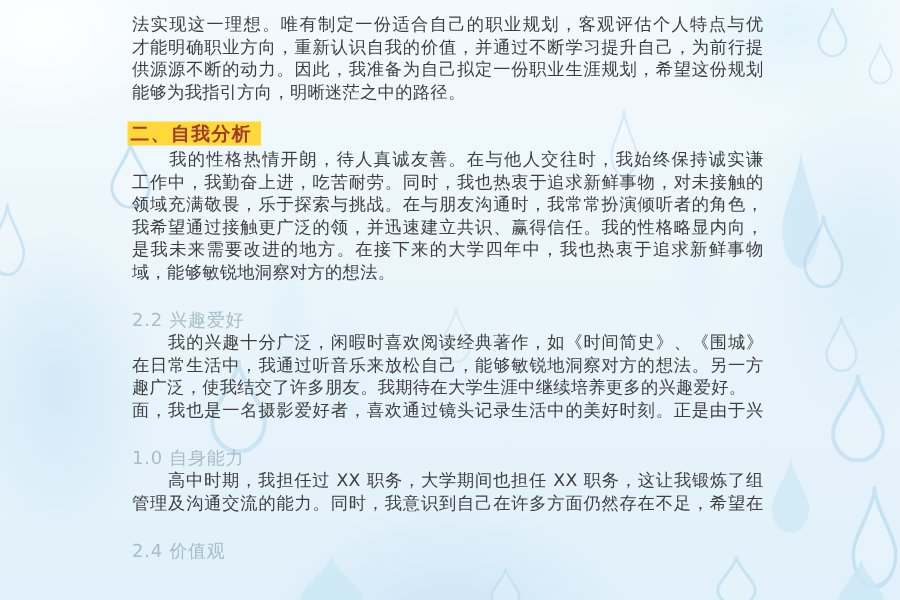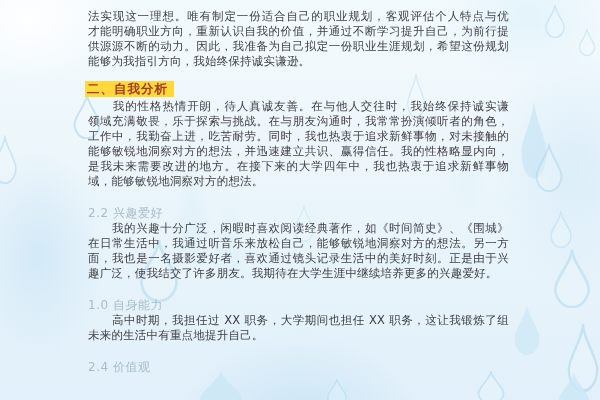--- a/index.html
+++ b/index.html
@@ -151,38 +151,38 @@
         <svg viewBox="0 0 24 34" preserveAspectRatio="none">
           <path d="M12 1 C12 8 2 17 2 23 a10 10.5 0 0 0 20 0 C22 17 12 8 12 1 Z" fill="#cde8f6" stroke="none" stroke-width="1.6"></path>
         </svg>
       </div>
     </div>
   <div class="text-col">
       <div class="para">
         <div class="line">法实现这一理想。唯有制定一份适合自己的职业规划，客观评估个人特点与优势，</div>
         <div class="line">才能明确职业方向，重新认识自我的价值，并通过不断学习提升自己，为前行提</div>
         <div class="line">供源源不断的动力。因此，我准备为自己拟定一份职业生涯规划，希望这份规划</div>
-        <div class="line end">能够为我指引方向，我始终保持诚实谦逊。</div>
+        <div class="line end">能够为我指引方向，明晰迷茫之中的路径。</div>
       </div>
       <div class="h-sec">二、自我分析</div>
       <div class="para">
         <div class="line">　　我的性格热情开朗，待人真诚友善。在与他人交往时，我始终保持诚实谦逊。</div>
+        <div class="line">工作中，我勤奋上进，吃苦耐劳。同时，我也热衷于追求新鲜事物，对未接触的</div>
         <div class="line">领域充满敬畏，乐于探索与挑战。在与朋友沟通时，我常常扮演倾听者的角色，</div>
-        <div class="line">工作中，我勤奋上进，吃苦耐劳。同时，我也热衷于追求新鲜事物，对未接触的</div>
-        <div class="line">能够敏锐地洞察对方的想法，并迅速建立共识、赢得信任。我的性格略显内向，</div>
+        <div class="line">我希望通过接触更广泛的领，并迅速建立共识、赢得信任。我的性格略显内向，</div>
         <div class="line">是我未来需要改进的地方。在接下来的大学四年中，我也热衷于追求新鲜事物</div>
         <div class="line end">域，能够敏锐地洞察对方的想法。</div>
       </div>
       <div class="h-sub">2.2 兴趣爱好</div>
       <div class="para">
         <div class="line">　　我的兴趣十分广泛，闲暇时喜欢阅读经典著作，如《时间简史》、《围城》等。</div>
         <div class="line">在日常生活中，我通过听音乐来放松自己，能够敏锐地洞察对方的想法。另一方</div>
+        <div class="line end">趣广泛，使我结交了许多朋友。我期待在大学生涯中继续培养更多的兴趣爱好。</div>
         <div class="line">面，我也是一名摄影爱好者，喜欢通过镜头记录生活中的美好时刻。正是由于兴</div>
-        <div class="line end">趣广泛，使我结交了许多朋友。我期待在大学生涯中继续培养更多的兴趣爱好。</div>
       </div>
       <div class="h-sub">1.0 自身能力</div>
       <div class="para">
         <div class="line">　　高中时期，我担任过 XX 职务，大学期间也担任 XX 职务，这让我锻炼了组织</div>
-        <div class="line end">未来的生活中有重点地提升自己。</div>
+        <div class="line">管理及沟通交流的能力。同时，我意识到自己在许多方面仍然存在不足，希望在</div>
       </div>
       <div class="h-sub">2.4 价值观</div>
     </div>
 </div>
 
 </body></html>

